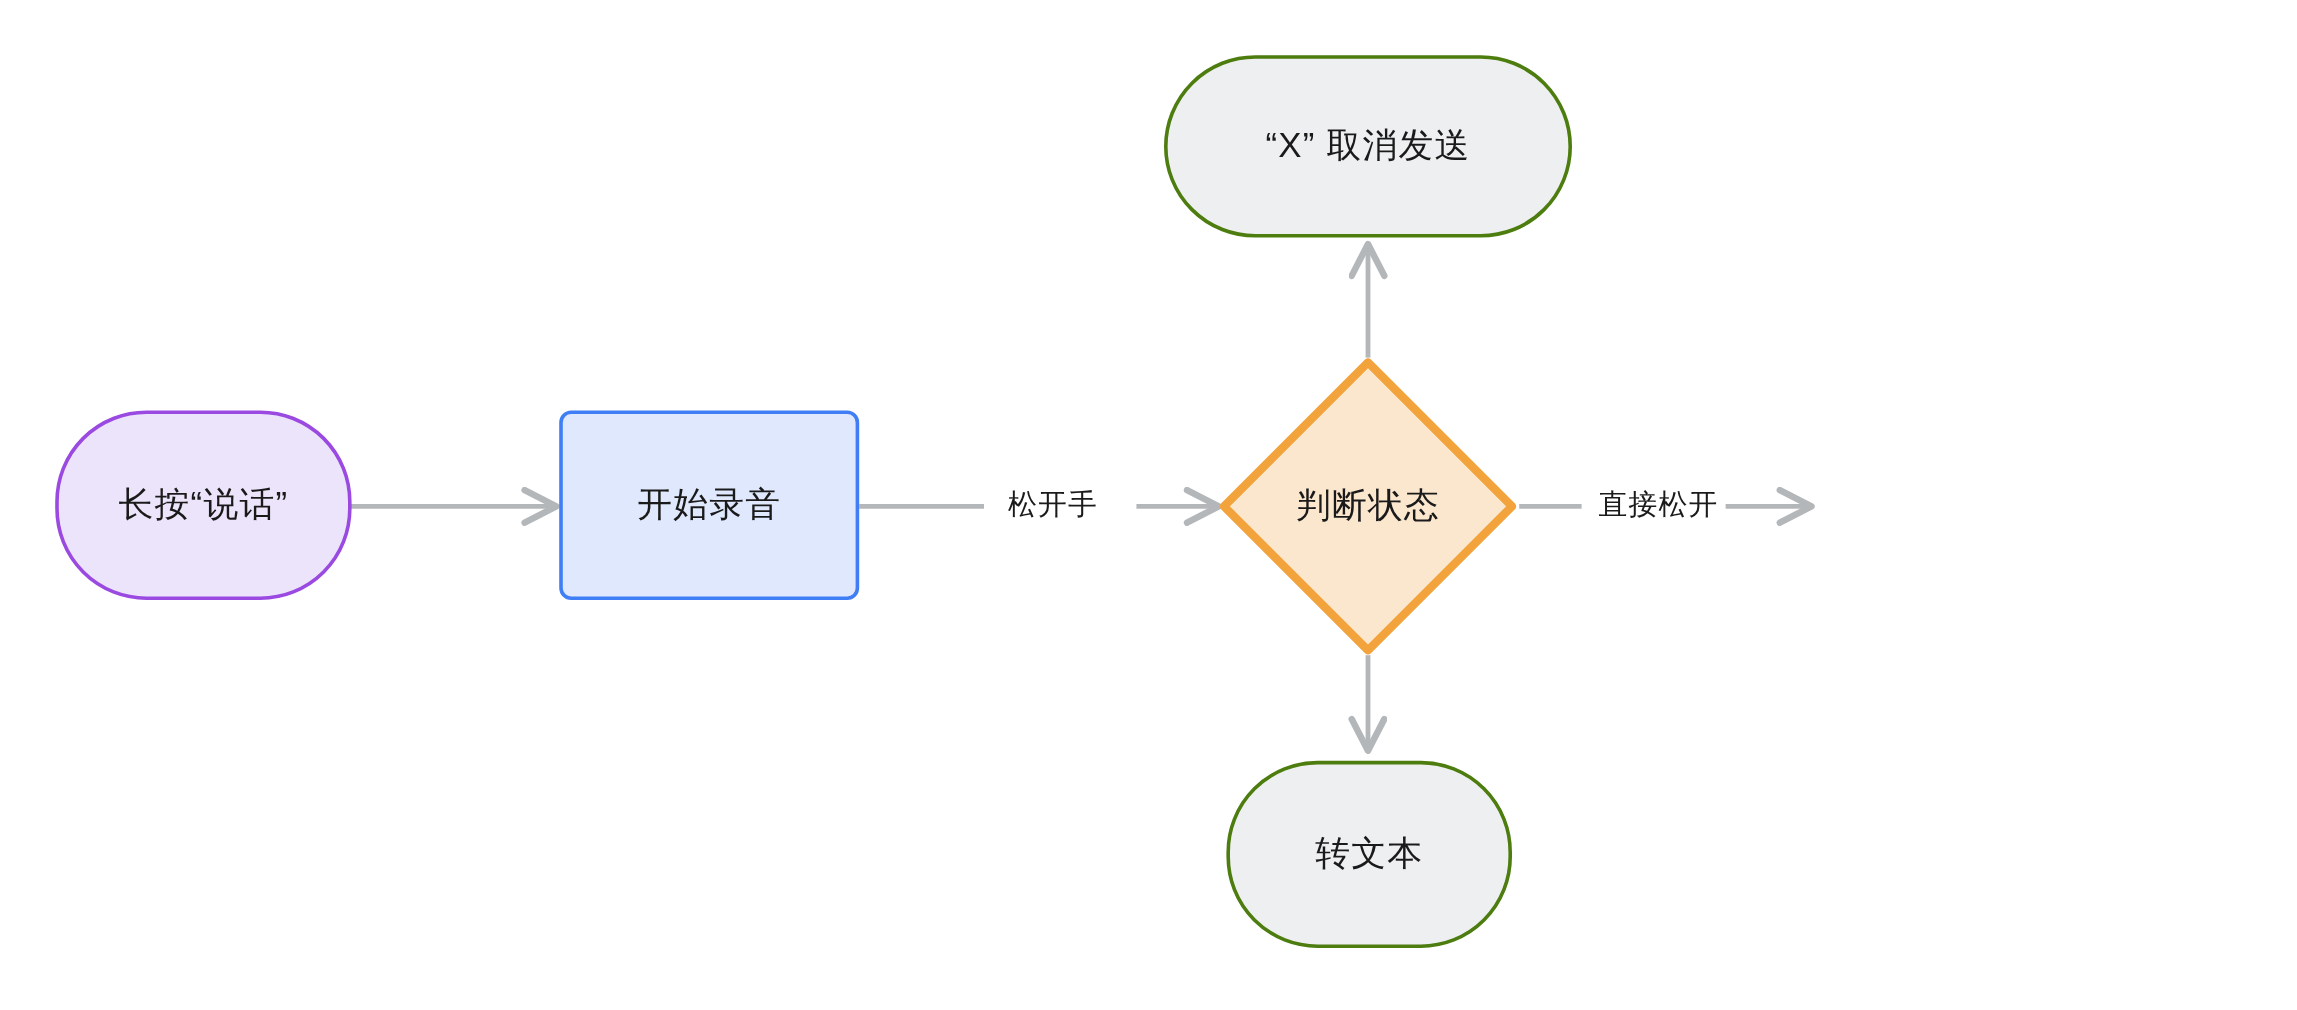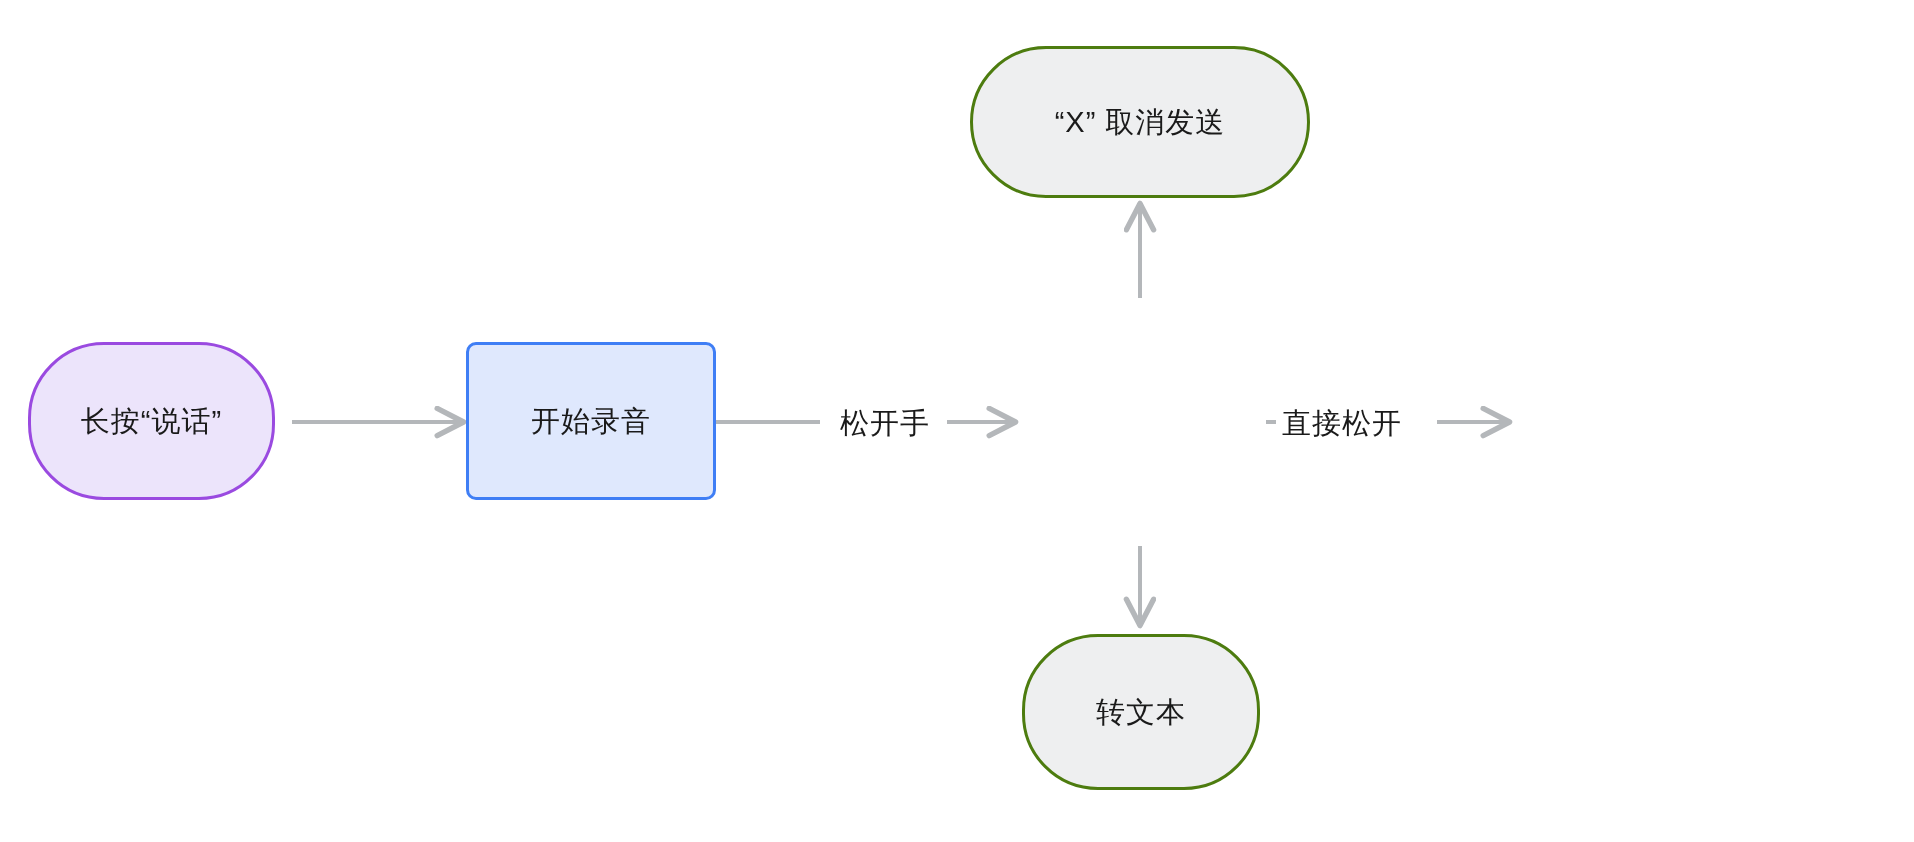--- a/index.html
+++ b/index.html
@@ -67,21 +67,21 @@
   .diamond-label {
     position: relative;
     z-index: 2;
     font-size: 29px;
     letter-spacing: 1px;
     color: #1a1a1a;
     white-space: nowrap;
   }
   .edge-label {
     position: absolute;
-    font-size: 29px;
+    font-size: 24px;
     letter-spacing: 1px;
     color: #1a1a1a;
     white-space: nowrap;
     background: #ffffff;
     padding: 0 6px;
   }
   .watermark {
     position: absolute;
     right: 44px;
     bottom: 28px;
@@ -113,36 +113,42 @@
 
     <line x1="1140" y1="298" x2="1140" y2="205" stroke="#b4b7ba" stroke-width="4" marker-end="url(#arrowgray)"></line>
 
     <line x1="1140" y1="546" x2="1140" y2="624" stroke="#b4b7ba" stroke-width="4" marker-end="url(#arrowgray)"></line>
 
     <line x1="1266" y1="422" x2="1318" y2="422" stroke="#b4b7ba" stroke-width="4"></line>
 
     <line x1="1437" y1="422" x2="1508" y2="422" stroke="#b4b7ba" stroke-width="4" marker-end="url(#arrowgray)"></line>
   </svg>
 
-  <div class="node node-stadium-purple" style="left:28px; top:342px; width:247px; height:158px;">
+  <div class="node node-stadium-purple" style="left:46px; top:342px; width:247px; height:158px;">
     <span>长按“说话”</span>
   </div>
 
   <div class="node node-rect-blue" style="left:466px; top:342px; width:250px; height:158px;">
     <span>开始录音</span>
   </div>
 
   <div class="edge-label" style="left:834px; top:404px;">松开手</div>
 
+  <div class="node-diamond-wrap" style="left:1016px; top:298px; width:248px; height:248px;">
+    <svg class="diamond-shape" viewBox="0 0 248 248" xmlns="http://www.w3.org/2000/svg">
+      <polygon points="124,4 244,124 124,244 4,124" fill="#fbe6ce" stroke="#f2a33c" stroke-width="7" stroke-linejoin="round"></polygon>
+    </svg>
+    <span class="diamond-label">判断状态</span>
+  </div>
 
   <div class="node node-stadium-gray" style="left:970px; top:46px; width:340px; height:152px;">
     <span>“X” 取消发送</span>
   </div>
 
   <div class="node node-stadium-gray" style="left:1022px; top:634px; width:238px; height:156px;">
     <span>转文本</span>
   </div>
 
-  <div class="edge-label" style="left:1276px; top:404px;">直接松开</div>
+  <div class="edge-label" style="left:1326px; top:404px;">直接松开</div>
 
 
 
 </div>
 
 </body></html>

